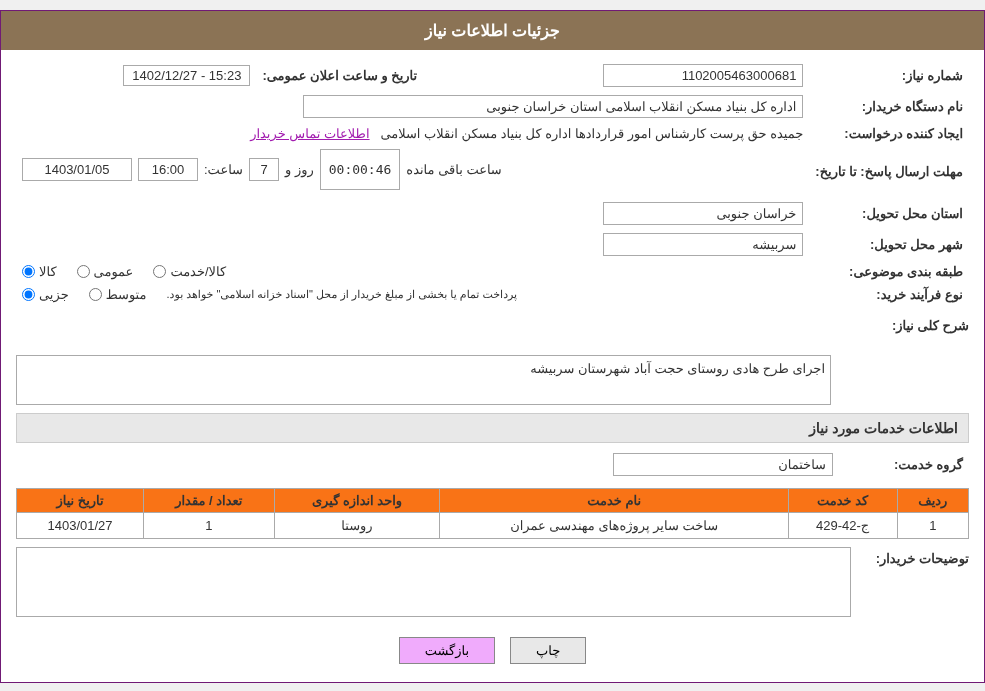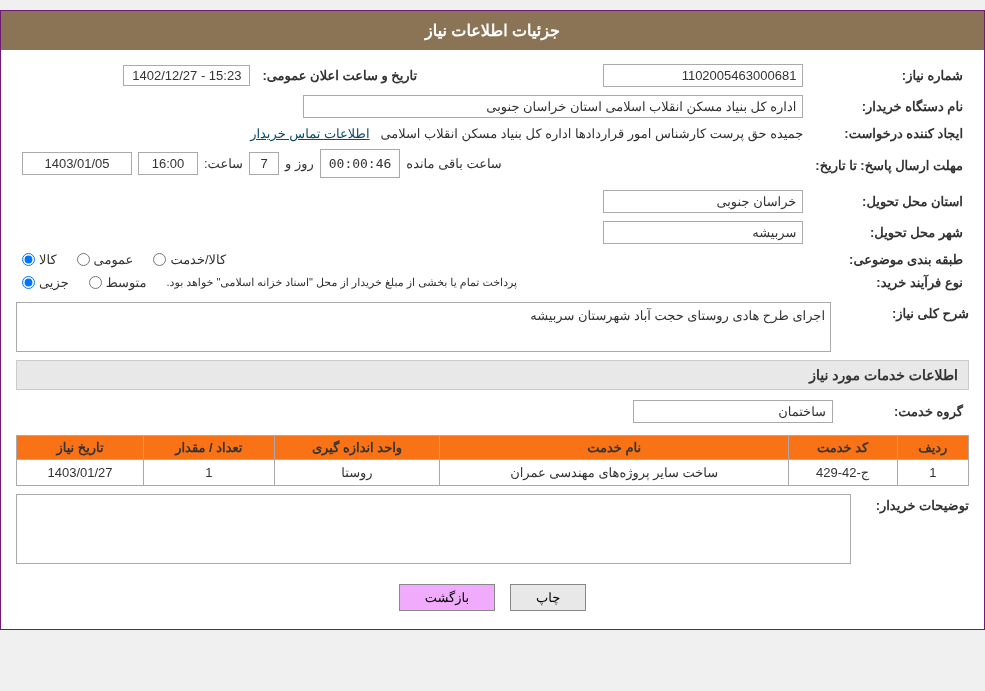--- a/index.html
+++ b/index.html
@@ -66,21 +66,21 @@
       margin: 8px 0 6px 0;
       text-align: right;
     }
     .row-flex {
       display: flex;
       align-items: center;
       gap: 6px;
       margin-bottom: 4px;
     }
     .link-text {
-      color: #0c4a6e;
+      color: #a21caf;
       text-decoration: underline;
       cursor: pointer;
     }
     .radio-group {
       display: flex;
       gap: 20px;
       align-items: center;
     }
     .radio-item {
       display: flex;
@@ -133,21 +133,21 @@
     }
     .btn-print {
       background: #e8e8e8;
     }
     .btn-back {
       background: #f0abfc;
     }
     .timer-box {
       border: 1px solid #aaa;
       background: #fff;
-      padding: 6px 8px;
+      padding: 12px 8px;
       display: inline-block;
       font-family: monospace;
       font-size: 13px;
       direction: ltr;
     }
     .date-range-box {
       border: 1px solid #aaa;
       background: #fff;
       padding: 2px 8px;
       display: inline-block;
@@ -255,31 +255,31 @@
               <input type="radio" name="process" checked="" style="">
             </span>
           </div>
         </td>
       </tr>
     </tbody>
       </table>
 
     <div style="display:flex; align-items:flex-start; margin-bottom:8px; gap:8px;">
       <div style="width:130px; text-align:right; font-weight:bold; padding-top:4px;">شرح کلی نیاز:</div>
-      <div style="flex:1; border:1px solid #aaa; min-height:50px; padding:5px; text-align:right; background:#fff;">اجرای طرح هادی روستای حجت آباد شهرستان سربیشه</div>
+      <div style="flex:1; border:1px solid #aaa; min-height:50px; padding:5px; text-align:right; background:#fff;margin-top:41px;">اجرای طرح هادی روستای حجت آباد شهرستان سربیشه</div>
     </div>
 
     <div class="section-header">اطلاعات خدمات مورد نیاز</div>
 
     <table class="info-table" style="margin-bottom:6px;">
       <tbody>
           <tr>
         <td class="label-cell">گروه خدمت:</td>
         <td class="value-cell">
-          <span class="input-box" style="width:200px;">ساختمان</span>
+          <span class="input-box" style="width:220px;">ساختمان</span>
         </td>
       </tr>
     </tbody>
       </table>
 
     <table class="data-table">
       <thead>
         <tr>
           <th>ردیف</th>
           <th>کد خدمت</th>

